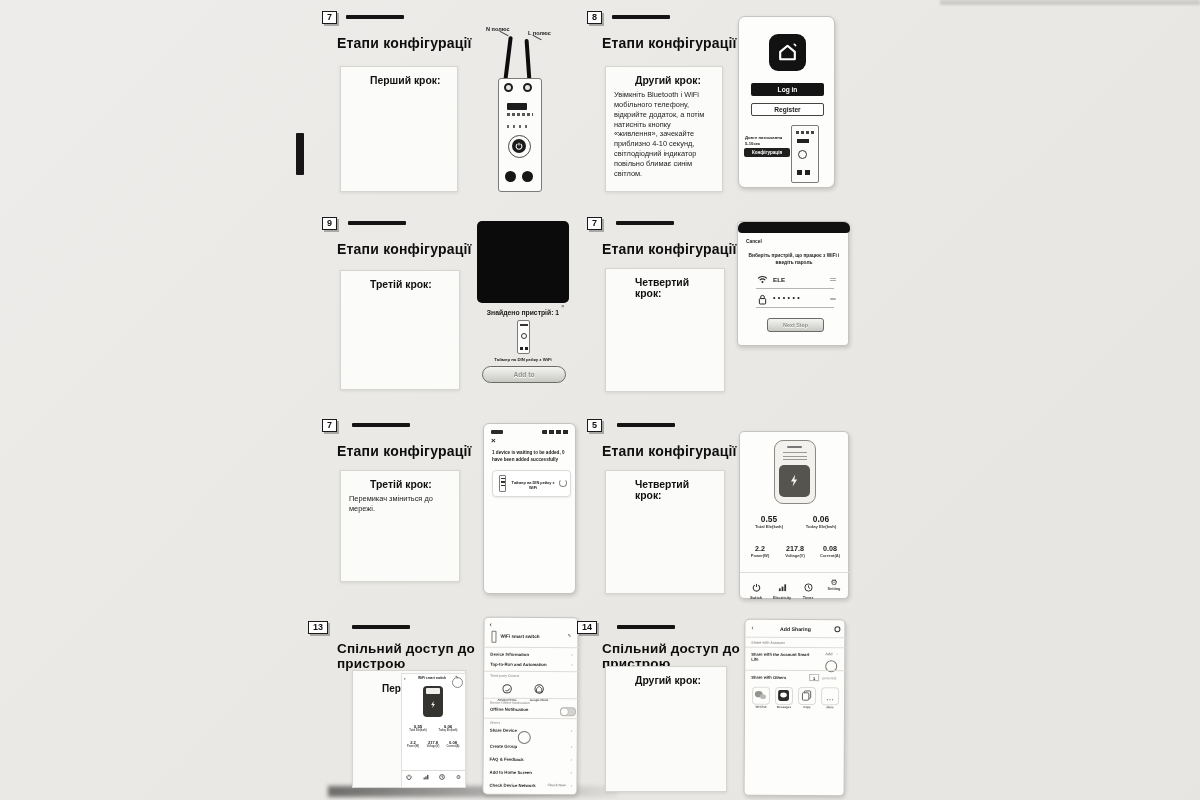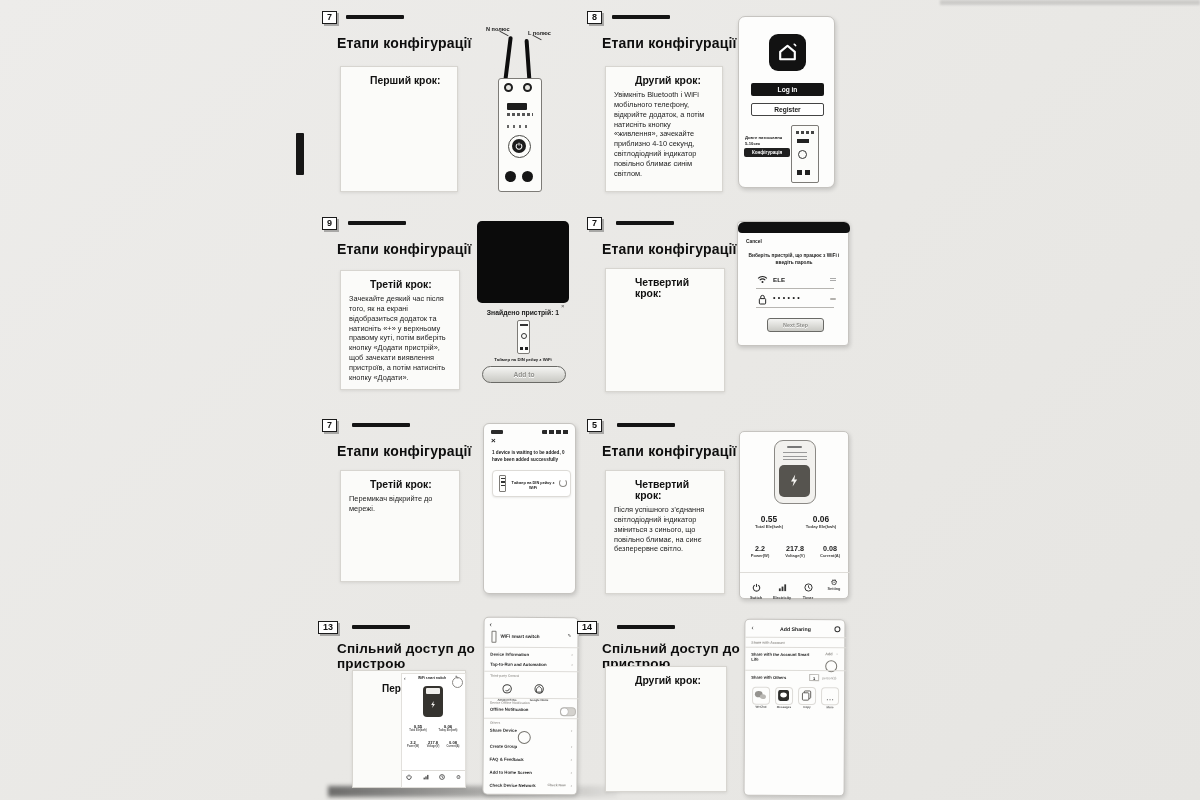--- a/index.html
+++ b/index.html
@@ -109,21 +109,20 @@
       <div class="abs" style="left:5px;top:131px;width:46px;height:9px;background:#1f1f1f;color:#fff;font-size:4.6px;font-weight:700;text-align:center;line-height:9px;border-radius:2px;">Конфігурація</div>
     </div>
   </div>
 
   <div>
     <div class="badge" style="left:322px;top:217px;">9</div>
     <div class="bline" style="left:348px;top:221px;width:58px;"></div>
     <div class="ptitle" style="left:337px;top:242px;width:180px;">Етапи конфігурації</div>
     <div class="stepbox" style="left:340px;top:270px;width:120px;height:120px;">
       <div class="steph">Третій крок:</div>
-      <div class="stepb">Зачекайте деякий час після того, як на екрані відобразиться додаток та натисніть «+» у верхньому правому куті, потім виберіть кнопку «Додати пристрій», щоб зачекати виявлення пристроїв, а потім натисніть кнопку «Додати».</div>
     </div>
     <div class="abs" style="left:477px;top:221px;width:92px;height:165px;">
       <div class="abs" style="left:0;top:0;width:92px;height:82px;background:#0b0b0b;border-radius:5px;"></div>
       <div class="abs" style="left:84px;top:82px;font-size:6px;color:#555;">×</div>
       <div class="abs" style="left:0;top:88px;width:92px;text-align:center;font-size:6.8px;font-weight:700;">Знайдено пристрій: 1</div>
       <div class="devbody" style="left:40px;top:99px;width:13px;height:34px;border-width:1px;border-radius:2px;">
         <div class="abs" style="left:2px;top:3px;width:8px;height:2px;background:#333;"></div>
         <div class="abs" style="left:3px;top:12px;width:6px;height:6px;border:1px solid #333;border-radius:50%;box-sizing:border-box;"></div>
         <div class="abs" style="left:2px;top:26px;width:9px;height:3px;background:repeating-linear-gradient(to right,#222 0 3px,transparent 3px 5px);"></div>
       </div>
@@ -161,21 +160,21 @@
       <div class="graybtn" style="position:absolute;left:29px;top:96px;width:55px;height:12px;font-size:5.4px;line-height:12px;border-radius:3px;">Next Step</div>
     </div>
   </div>
 
   <div>
     <div class="badge" style="left:322px;top:419px;">7</div>
     <div class="bline" style="left:352px;top:423px;width:58px;"></div>
     <div class="ptitle" style="left:337px;top:444px;width:180px;">Етапи конфігурації</div>
     <div class="stepbox" style="left:340px;top:470px;width:120px;height:112px;">
       <div class="steph">Третій крок:</div>
-      <div class="stepb">Перемикач відкрийте до мережі.</div>
+      <div class="stepb">Перемикач зміниться до мережі.</div>
     </div>
     <div class="phone" style="left:483px;top:423px;width:93px;height:171px;border-radius:6px;">
       <div class="abs" style="left:7px;top:6px;width:12px;height:4px;background:#2a2a2a;border-radius:1px;"></div>
       <div class="abs" style="left:58px;top:6px;width:28px;height:4px;background:repeating-linear-gradient(to right,#2a2a2a 0 5px,transparent 5px 7px);border-radius:1px;"></div>
       <div class="abs" style="left:7px;top:12px;font-size:8px;font-weight:700;">×</div>
       <div class="abs" style="left:8px;top:26px;width:80px;font-size:4.6px;font-weight:700;line-height:1.45;">1 device is waiting to be added, 0 have been added successfully</div>
       <div class="card" style="left:8px;top:46px;width:77px;height:25px;">
         <div class="devbody" style="left:6px;top:4px;width:7px;height:17px;border-width:1px;border-radius:1px;">
           <div class="abs" style="left:1px;top:2px;width:4px;height:10px;background:repeating-linear-gradient(#333 0 1.5px,transparent 1.5px 3.5px);"></div>
         </div>
@@ -184,21 +183,20 @@
       </div>
     </div>
   </div>
 
   <div>
     <div class="badge" style="left:587px;top:419px;">5</div>
     <div class="bline" style="left:617px;top:423px;width:58px;"></div>
     <div class="ptitle" style="left:602px;top:444px;width:180px;">Етапи конфігурації</div>
     <div class="stepbox" style="left:605px;top:470px;width:120px;height:124px;">
       <div class="steph">Четвертий крок:</div>
-      <div class="stepb">Після успішного з’єднання світлодіодний індикатор зміниться з синього, що повільно блимає, на синє безперервне світло.</div>
     </div>
     <div class="phone" style="left:739px;top:431px;width:110px;height:168px;border-radius:5px;">
 
       <div class="abs" style="left:34px;top:8px;width:42px;height:64px;border:1.5px solid #8b8985;border-radius:9px;background:#f2f1ee;box-sizing:border-box;">
         <div class="abs" style="left:12px;top:5px;width:15px;height:2px;background:#777;border-radius:1px;"></div>
         <div class="abs" style="left:8px;top:11px;width:24px;height:8px;background:repeating-linear-gradient(#999 0 1.2px,transparent 1.2px 3.6px);"></div>
         <div class="abs" style="left:4px;top:24px;width:31px;height:32px;background:#56544f;border-radius:5px;">
           <svg width="10" height="15" viewBox="0 0 10 14" style="position:absolute;left:10px;top:8px;">
               <path d="M6.2 1 2 8h2.8L3.6 13l4.6-7H5.4z" fill="#f4f3f0"></path>
             </svg>
@@ -251,21 +249,21 @@
         <div style="font-size:3.8px;font-weight:700;color:#444;">Timer</div>
       </div>
       <div class="abs" style="left:82px;top:146px;width:24px;text-align:center;">
         <div style="font-size:8px;line-height:9px;color:#333;">⚙</div>
         <div style="font-size:3.8px;font-weight:700;color:#444;">Setting</div>
       </div>
     </div>
   </div>
 
   <div>
-    <div class="badge" style="left:318px;top:621px;">13</div>
+    <div class="badge" style="left:308px;top:621px;">13</div>
     <div class="bline" style="left:352px;top:625px;width:58px;"></div>
     <div class="ptitle" style="left:337px;top:641px;width:190px;font-size:13.5px;">
       <div>Спільний доступ до</div>
       <div>пристрою</div>
     </div>
     <div class="stepbox" style="left:352px;top:670px;width:114px;height:118px;padding:0;">
       <div class="steph" style="position:absolute;left:8px;top:12px;font-size:10px;">Перший крок:</div>
 
       <div class="abs" style="left:48px;top:2px;width:63px;height:113px;background:#fff;border:1px solid #e2e0dc;">
         <div class="abs" style="left:2px;top:1px;font-size:5px;">‹</div>

